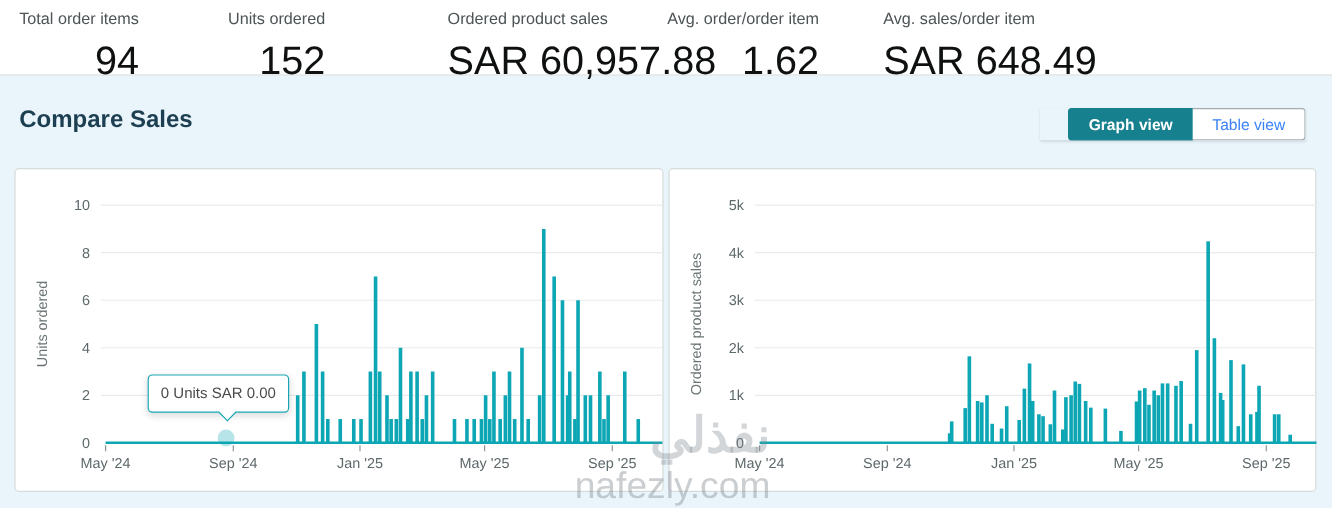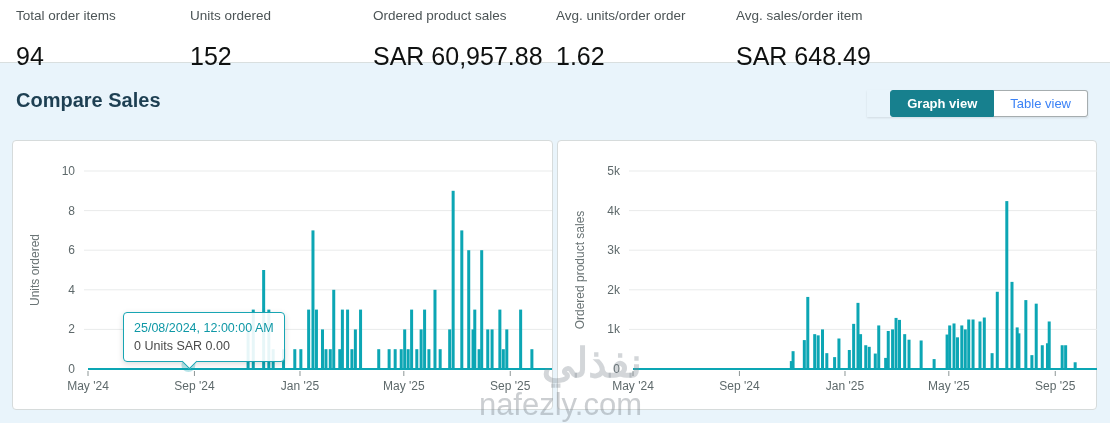--- a/index.html
+++ b/index.html
@@ -10,21 +10,21 @@
     position:relative;
     color:#0f1111;
   }
   
   .metrics-bar {
     position:absolute; top:0; left:0; width:1110px; height:63px;
     background:#ffffff; border-bottom:1px solid #d9dfdf;
   }
   .metric { position:absolute; top:8px; }
   .metric-label { font-size:13.5px; color:#4c5456; }
-  .metric-value { font-size:25px; color:#0f1111; margin-top:19px; }
+  .metric-value { font-size:33px; color:#0f1111; margin-top:9px;text-align:right; }
   .m0{left:16px;} .m1{left:190px;} .m2{left:373px;} .m3{left:556px;} .m4{left:736px;}
 
   
   .section-title {
     position:absolute; left:16px; top:89px;
     font-size:20px; font-weight:600; color:#1d3f52;
   }
   .view-toggle { position:absolute; right:22px; top:90px; display:flex; box-shadow:0 1px 2px rgba(0,0,0,0.1); }
   .view-btn {
     height:27px; padding:0 16px; font-size:13px; line-height:25px;
@@ -86,21 +86,21 @@
   </div>
   <div class="metric m1">
     <div class="metric-label">Units ordered</div>
     <div class="metric-value">152</div>
   </div>
   <div class="metric m2">
     <div class="metric-label">Ordered product sales</div>
     <div class="metric-value">SAR 60,957.88</div>
   </div>
   <div class="metric m3">
-    <div class="metric-label">Avg. units/order order</div>
+    <div class="metric-label">Avg. order/order item</div>
     <div class="metric-value">1.62</div>
   </div>
   <div class="metric m4">
     <div class="metric-label">Avg. sales/order item</div>
     <div class="metric-value">SAR 648.49</div>
   </div>
 </header>
 
 <h1 class="section-title">Compare Sales</h1>
 <div class="view-toggle">
@@ -178,21 +178,20 @@
       <rect x="477.58349146110055" y="188.4" width="3" height="39.599999999999994" fill="#0ca6b4"></rect>
       <rect x="485.3709677419355" y="168.6" width="3" height="59.400000000000006" fill="#0ca6b4"></rect>
       <rect x="488.8320683111954" y="208.2" width="3" height="19.80000000000001" fill="#0ca6b4"></rect>
       <rect x="492.2931688804554" y="188.4" width="3" height="39.599999999999994" fill="#0ca6b4"></rect>
       <rect x="506.13757115749524" y="168.6" width="3" height="59.400000000000006" fill="#0ca6b4"></rect>
       <rect x="517.3861480075901" y="208.2" width="3" height="19.80000000000001" fill="#0ca6b4"></rect>
       <circle cx="175.3719165085389" cy="224" r="7" fill="#0ca6b4" fill-opacity="0.3"></circle>
       <text x="26" y="129" text-anchor="middle" fill="#6a7475" transform="rotate(-90 26 129)" font-size="12" font-family="&quot;Liberation Sans&quot;, sans-serif">Units ordered</text>
     </svg>
   <div class="chart-tooltip">
-    <div class="tooltip-date">25/08/2024, 12:00:00 AM</div>
     <div class="tooltip-value">0 Units SAR 0.00</div>
   </div>
 </div>
 
 <div class="card card-right">
   <svg width="540" height="270">
       <text x="62" y="232" text-anchor="end" fill="#5e696b" font-size="12" font-family="&quot;Liberation Sans&quot;, sans-serif">0</text>
       <line x1="71" y1="188.4" x2="539" y2="188.4" stroke="#e9ebeb" stroke-width="1"></line>
       <text x="62" y="192.4" text-anchor="end" fill="#5e696b" font-size="12" font-family="&quot;Liberation Sans&quot;, sans-serif">1k</text>
       <line x1="71" y1="148.8" x2="539" y2="148.8" stroke="#e9ebeb" stroke-width="1"></line>

